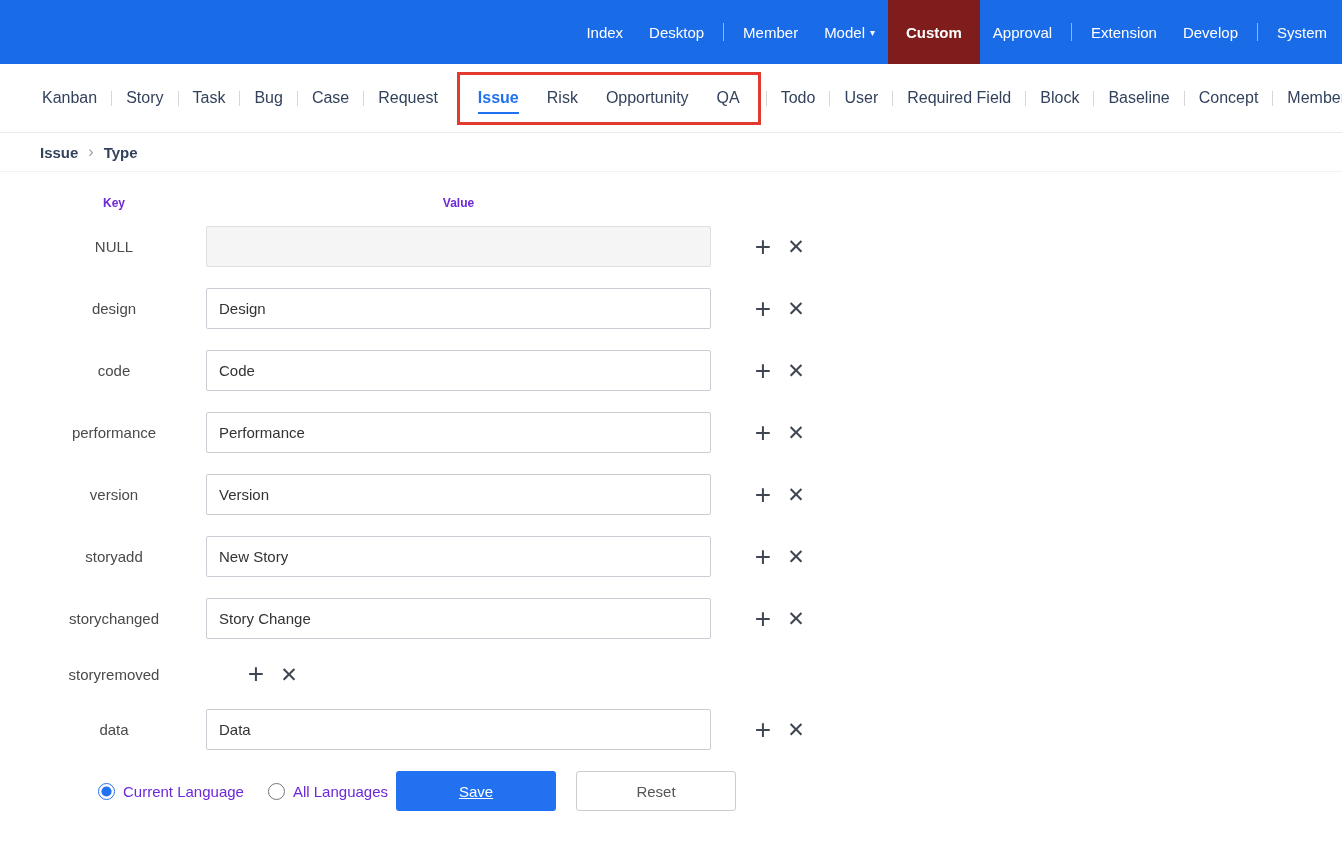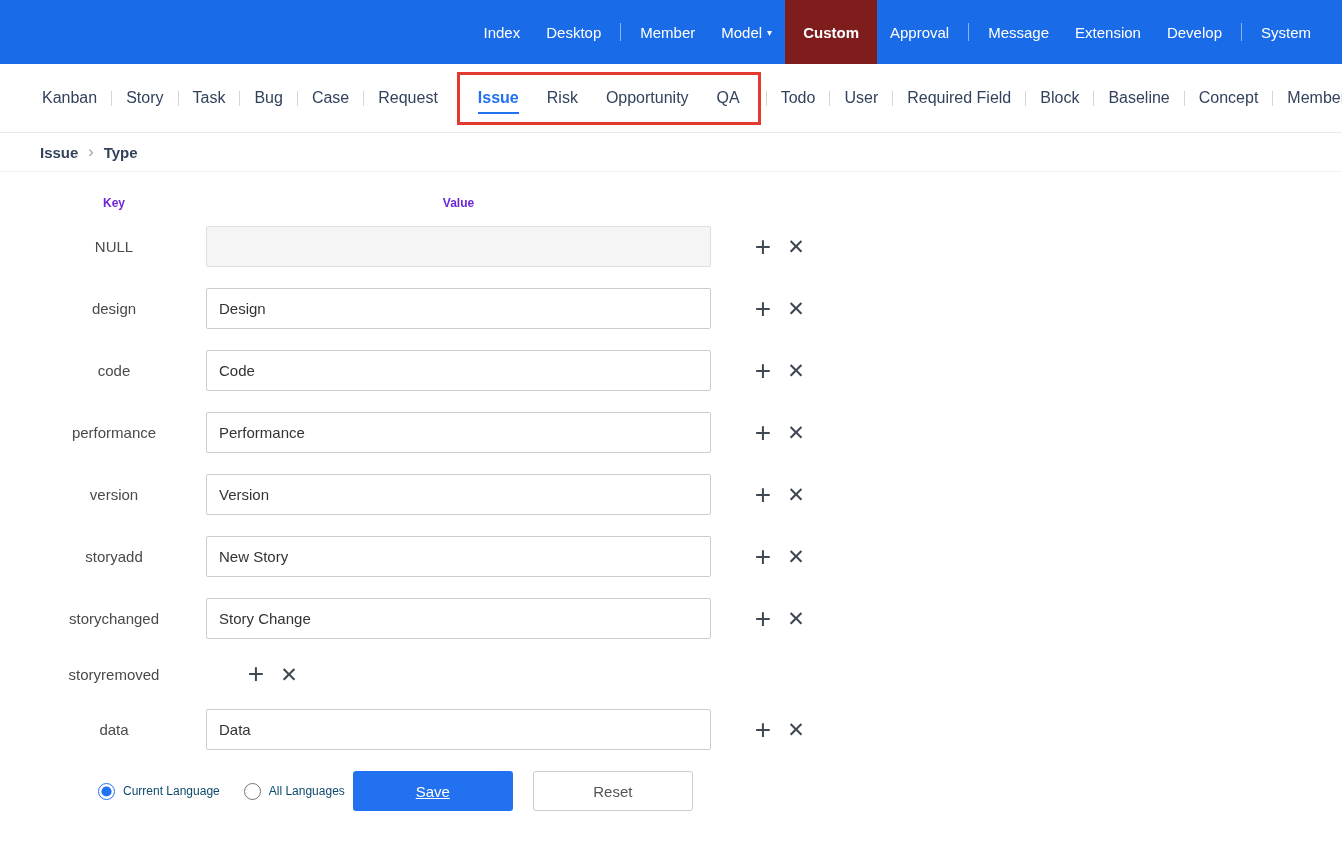--- a/index.html
+++ b/index.html
@@ -14,21 +14,21 @@
 
   
   .topbar {
     height: 64px;
     background: #1a6be8;
     display: flex;
     justify-content: flex-end;
     align-items: stretch;
     color: #ffffff;
     font-size: 15px;
-    padding-right: 18px;
+    padding-right: 2px;
   }
   .tb-item {
     display: flex;
     align-items: center;
     padding: 0 13px;
     color: #ffffff;
     cursor: pointer;
     white-space: nowrap;
   }
   .tb-item.active {
@@ -173,22 +173,22 @@
   }
   .radio {
     width: 17px;
     height: 17px;
     accent-color: #2271f1;
     margin: 0;
     cursor: pointer;
   }
   .radio-label {
     margin-left: 8px;
-    font-size: 12px;
-    color: #0c4a6e;
+    font-size: 15px;
+    color: #6d28d9;
     cursor: pointer;
   }
   .radio-2 { margin-left: 24px; }
   .btn {
     width: 160px;
     height: 40px;
     font-size: 15px;
     border-radius: 3px;
     cursor: pointer;
     font-family: "Liberation Sans", sans-serif;
@@ -225,23 +225,20 @@
     <span>Model</span>
     <span class="tb-caret">▾</span>
   </div>
   <div class="tb-item active">
       <span>Custom</span>
     </div>
   <div class="tb-item">
       <span>Approval</span>
     </div>
   <span class="tb-divider"></span>
-  <div class="tb-item">
-      <span>Message</span>
-    </div>
   <div class="tb-item">
       <span>Extension</span>
     </div>
   <div class="tb-item">
       <span>Develop</span>
     </div>
   <span class="tb-divider"></span>
   <div class="tb-item">
       <span>System</span>
     </div>

